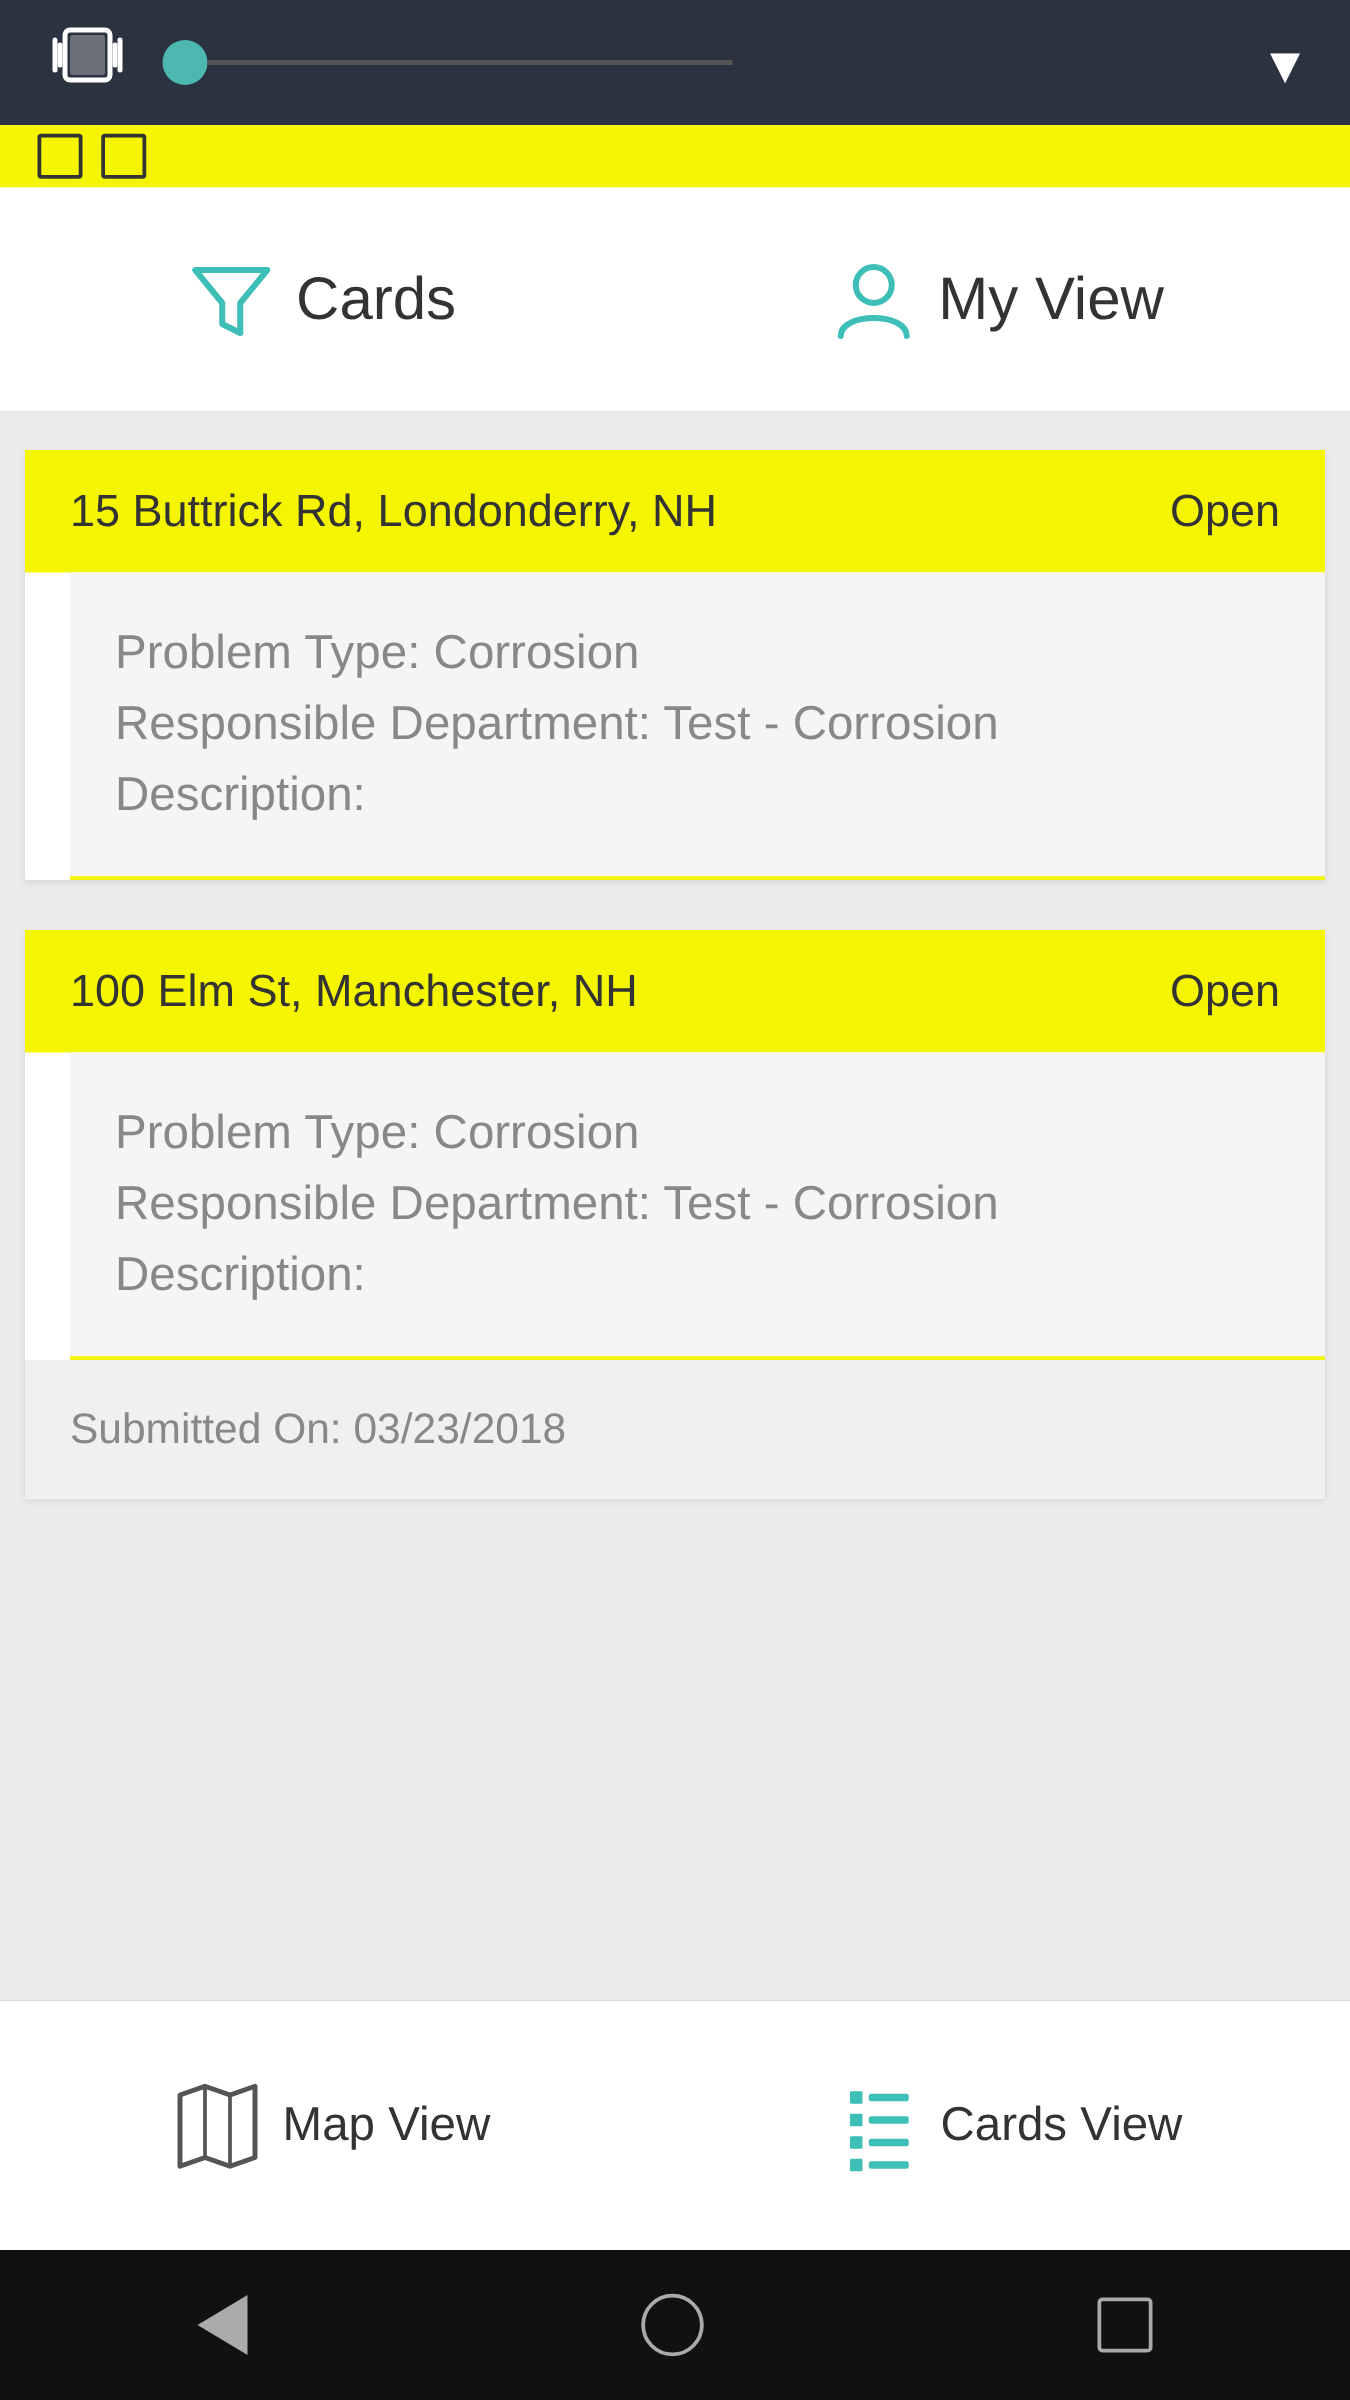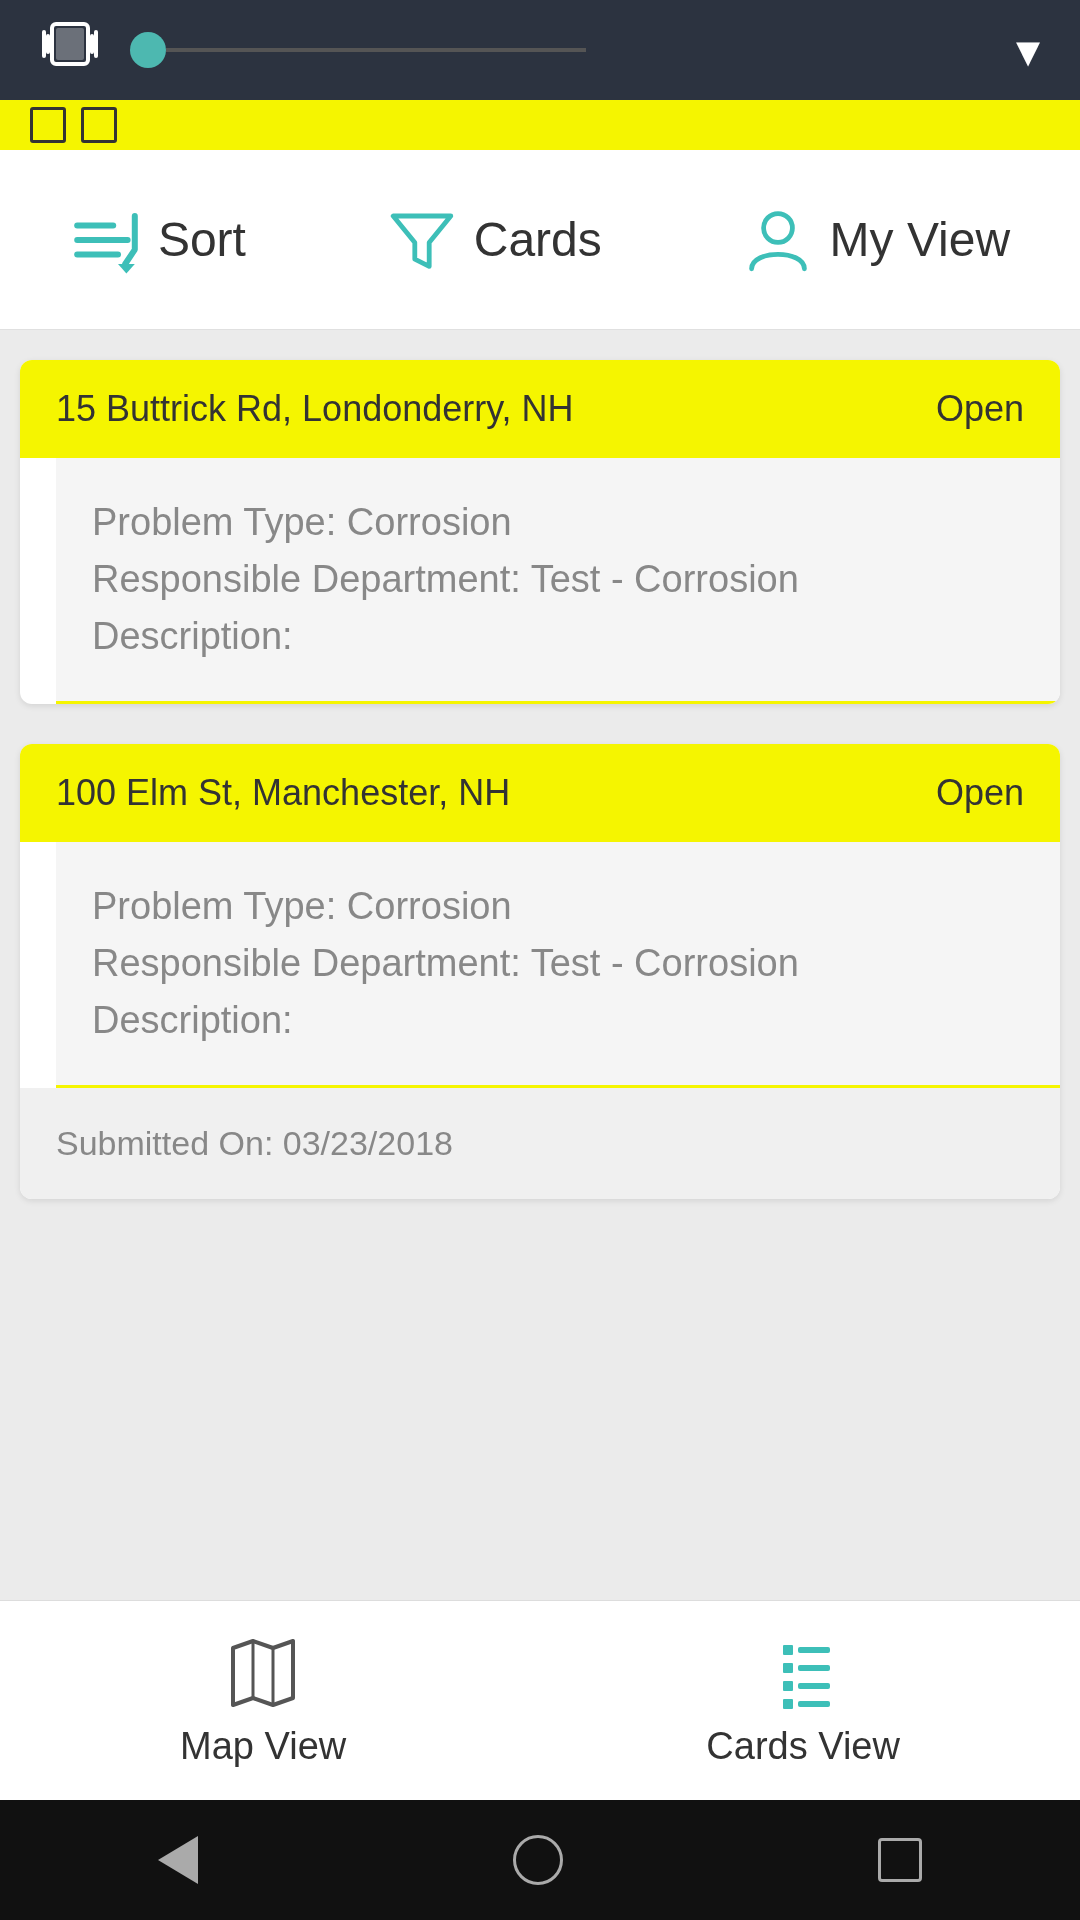--- a/index.html
+++ b/index.html
@@ -134,21 +134,21 @@
       background: #ebebeb;
       padding: 30px 20px;
       display: flex;
       flex-direction: column;
       gap: 40px;
     }
 
     
     .card {
       background: white;
-      border-radius: 12px;
+      border-radius: 0;
       overflow: hidden;
       box-shadow: 0 2px 6px rgba(0,0,0,0.1);
     }
 
     .card-header {
       background: #f5f500;
       padding: 28px 36px;
       display: flex;
       justify-content: space-between;
       align-items: center;
@@ -194,21 +194,20 @@
       background: white;
       height: 200px;
       display: flex;
       align-items: center;
       justify-content: space-around;
       border-top: 1px solid #ddd;
     }
 
     .nav-btn {
       display: flex;
-      flex-direction: column;
       align-items: center;
       gap: 12px;
       cursor: pointer;
       background: none;
       border: none;
       padding: 20px 60px;
     }
 
     .nav-btn-label {
       font-size: 38px;
@@ -291,30 +290,20 @@
 
 <div class="yellow-bar">
   <div class="window-icons">
     <div class="win-icon"></div>
     <div class="win-icon"></div>
   </div>
 </div>
 
 <div class="toolbar">
 
-  <button class="toolbar-btn">
-    <svg class="sort-icon-svg teal-icon" viewBox="0 0 60 60" fill="none">
-      <line x1="6" y1="42" x2="40" y2="42" stroke="#3dbfb8" stroke-width="5" stroke-linecap="round"></line>
-      <line x1="6" y1="30" x2="48" y2="30" stroke="#3dbfb8" stroke-width="5" stroke-linecap="round"></line>
-      <line x1="6" y1="18" x2="36" y2="18" stroke="#3dbfb8" stroke-width="5" stroke-linecap="round"></line>
-      <polyline points="46,50 54,38 54,10" stroke="#3dbfb8" stroke-width="5" stroke-linecap="round" stroke-linejoin="round" fill="none"></polyline>
-      <polygon points="40,50 54,50 47,58" fill="#3dbfb8"></polygon>
-    </svg>
-    <span class="toolbar-btn-label">Sort</span>
-  </button>
 
   <button class="toolbar-btn">
     <svg class="filter-icon-svg" viewBox="0 0 60 60" fill="none">
       <polygon points="6,10 54,10 36,32 36,52 24,46 24,32" stroke="#3dbfb8" stroke-width="4" stroke-linejoin="round" fill="none"></polygon>
     </svg>
     <span class="toolbar-btn-label">Cards</span>
   </button>
 
   <button class="toolbar-btn">
     <svg class="mycards-icon-svg" viewBox="0 0 60 60" fill="none">

